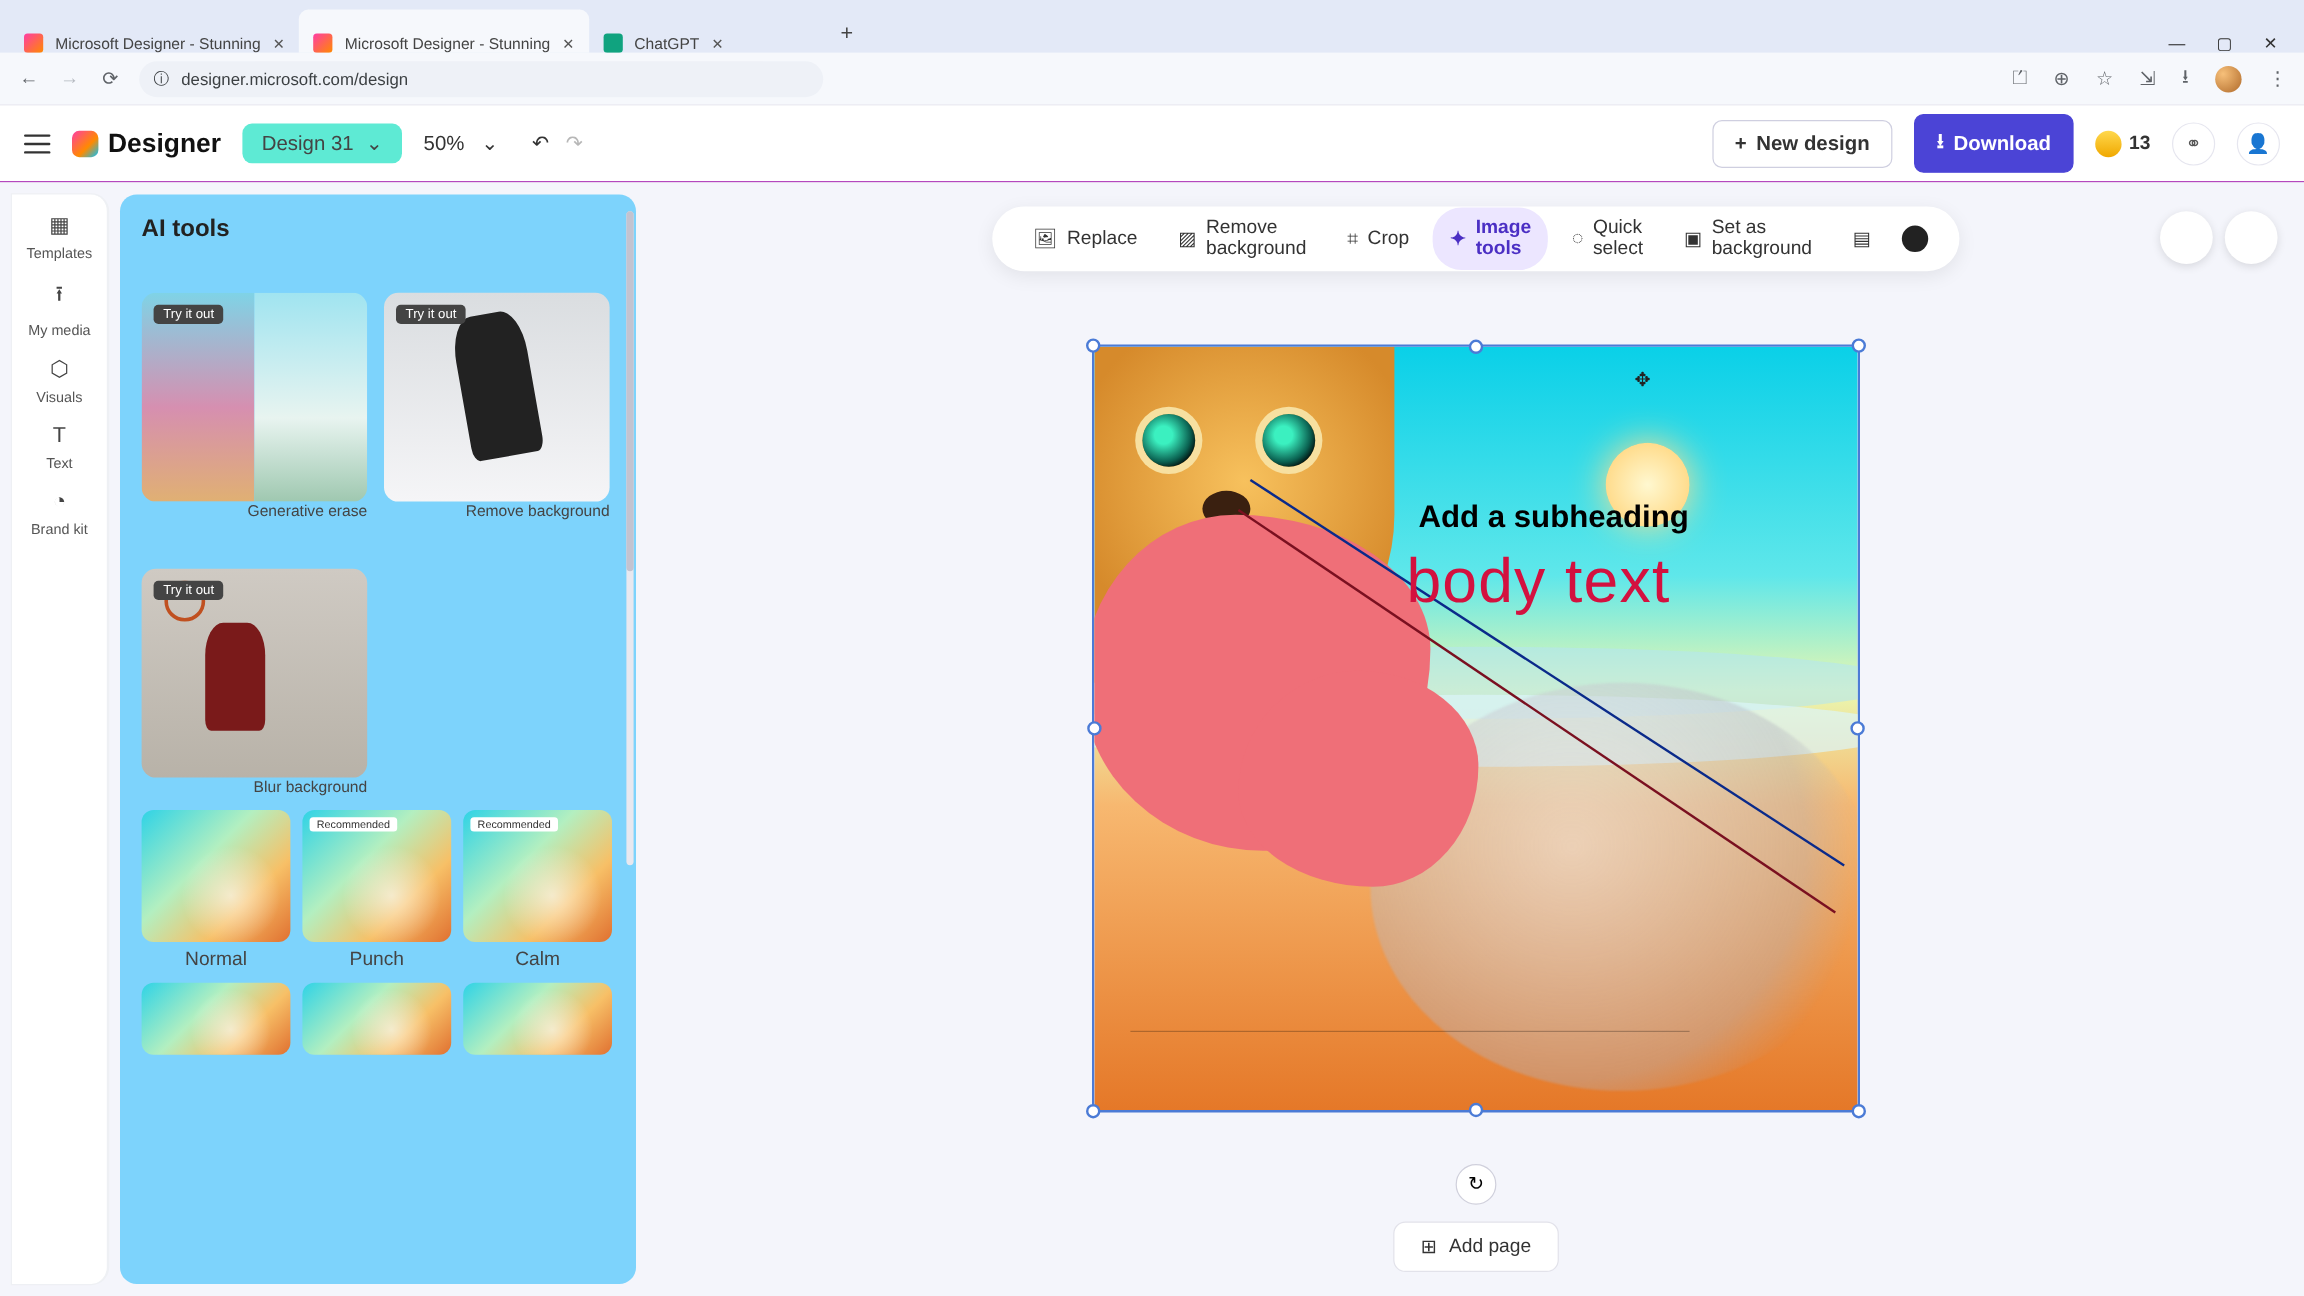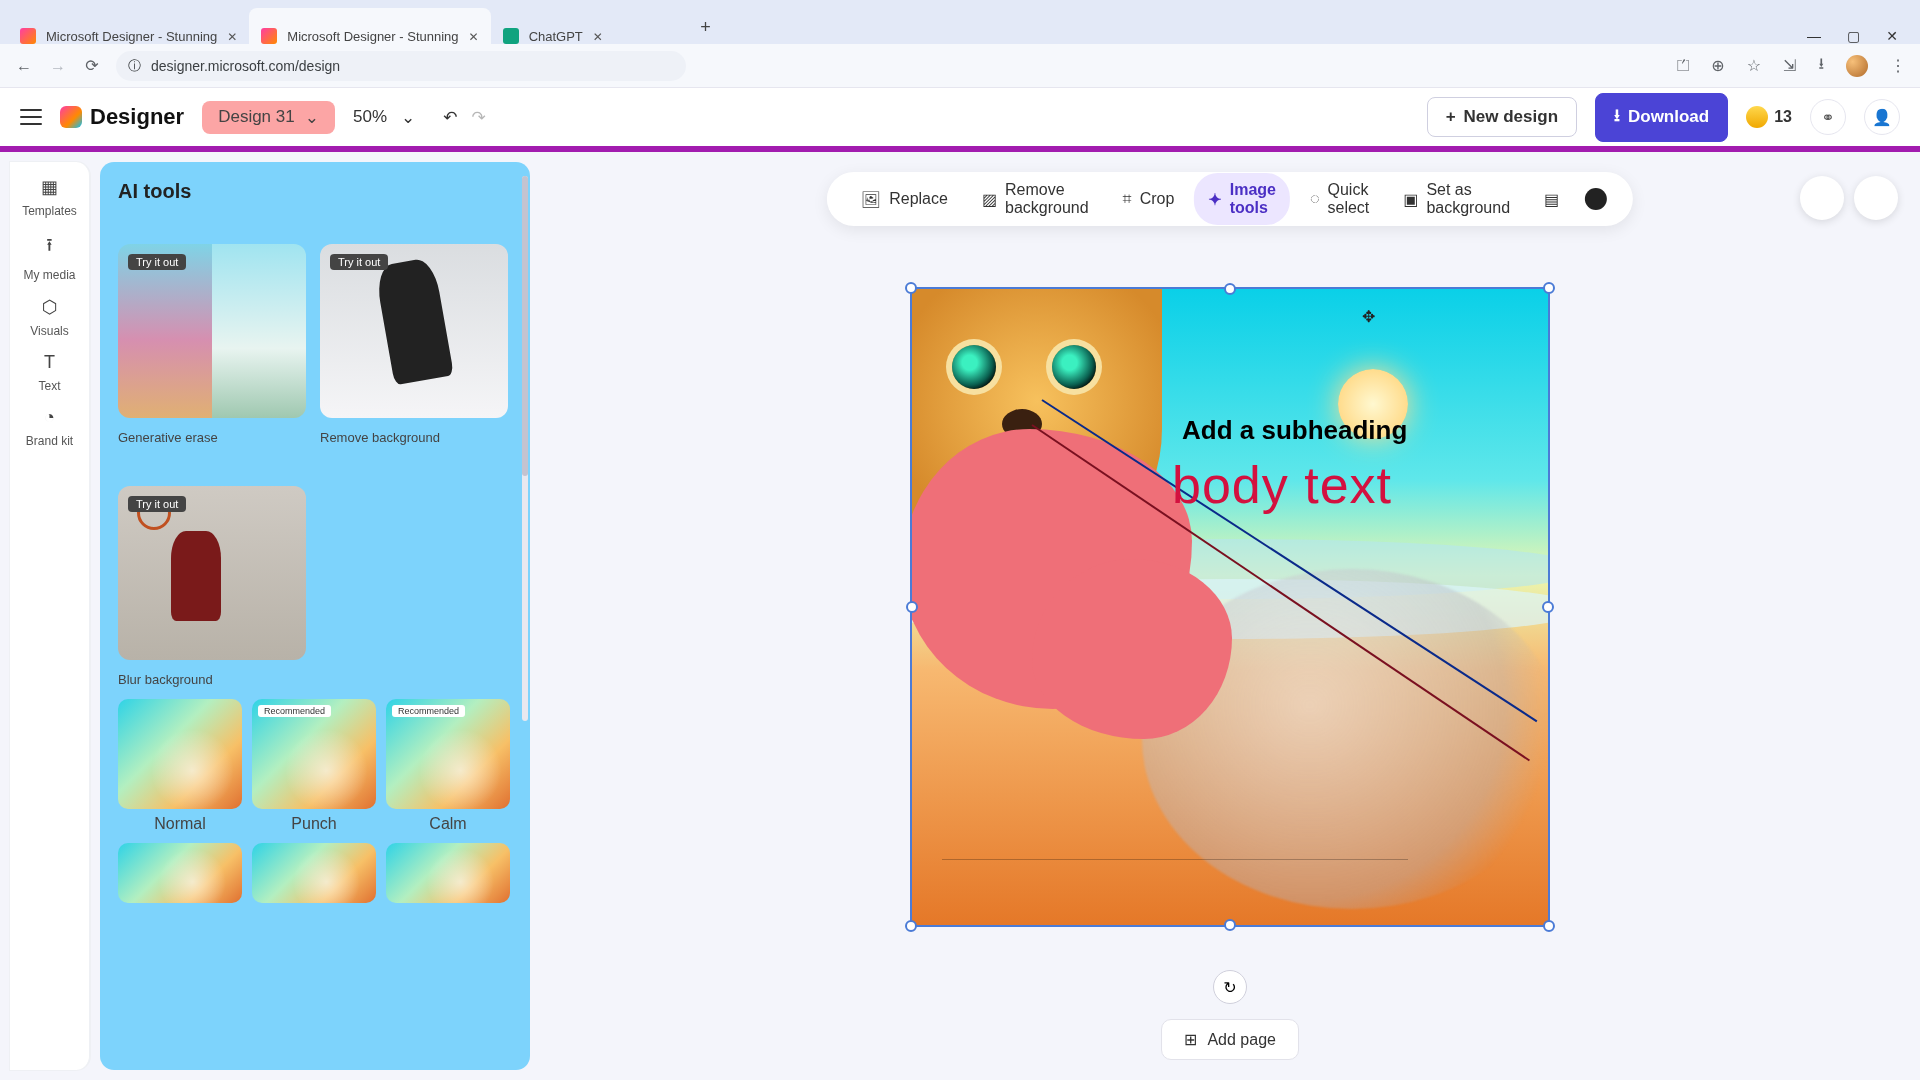--- a/index.html
+++ b/index.html
@@ -16,27 +16,27 @@
   .newtab { width: 30px; text-align: center; color:#444; font-size:18px; padding-bottom:6px; }
 
   .addrbar { height: 44px; background: #f6f8fc; display:flex; align-items:center; padding: 0 14px; gap: 14px; border-bottom: 1px solid #e6e6ef; }
   .navicon { width: 20px; text-align:center; color:#5f6368; font-size: 16px; }
   .navicon.disabled { color:#b5b9c0; }
   .url-field { flex: 0 0 570px; height: 30px; background:#eef1f7; border-radius: 15px; display:flex; align-items:center; padding: 0 12px; gap: 10px; font-size: 14px; color:#3c4043; }
   .addr-right { margin-left:auto; display:flex; gap:22px; align-items:center; color:#5f6368; font-size:16px; }
   .avatar-dot { width:22px; height:22px; border-radius:50%; background: radial-gradient(circle at 30% 30%, #f7c07a, #b06a2a); }
 
   
-  .app-header { height: 64px; background:#fff; display:flex; align-items:center; padding: 0 20px; gap:18px; border-bottom:6px solid #a21caf; }
+  .app-header { height: 64px; background:#fff; display:flex; align-items:center; padding: 0 20px; gap:18px; border-bottom:1px solid #a21caf; }
   .hamburger { width:22px; height:16px; display:flex; flex-direction:column; justify-content:space-between; }
   .hamburger span { height:2px; background:#333; border-radius:1px; }
   .logo { display:flex; align-items:center; gap:8px; }
   .logo-mark { width:22px; height:22px; border-radius:6px; background: linear-gradient(135deg,#ff3da5,#ff8a00 60%,#00c2ff); }
   .logo-text { font-weight:700; font-size:22px; color:#111; }
-  .design-title { display:flex; align-items:center; gap:10px; background:#fca5a5; padding:6px 16px; border-radius:8px; font-size:17px; color:#444; }
+  .design-title { display:flex; align-items:center; gap:10px; background:#5eead4; padding:6px 16px; border-radius:8px; font-size:17px; color:#444; }
   .zoom { margin-left:auto; display:flex; align-items:center; gap:14px; font-size:17px; color:#333; }
   .hdr-btn { display:flex; align-items:center; gap:8px; border:1px solid #cfcfe0; background:#fff; padding:9px 18px; border-radius:8px; font-size:17px; color:#333; font-weight:600; }
   .hdr-btn.primary { background:#4b44d6; color:#fff; border-color:#4b44d6; }
   .coin { display:flex; align-items:center; gap:6px; font-weight:600; color:#333; }
   .coin-dot { width:22px; height:22px; border-radius:50%; background:linear-gradient(#ffd84d,#f0a800); }
   .iconbtn { width:36px; height:36px; border-radius:50%; border:1px solid #e6e6ef; display:flex; align-items:center; justify-content:center; color:#555; }
 
   
   .body-row { display:flex; height: calc(100% - 44px - 44px - 64px); background:#f4f5fb; }
 
@@ -45,21 +45,21 @@
   .rail-icon { font-size:18px; color:#444; }
 
   .left-panel { width:430px; background:#7dd3fc; margin:10px; border-radius:14px; padding:18px; overflow:hidden; position:relative; }
   .section-title { font-size:20px; font-weight:700; color:#222; margin-bottom:14px; }
   .ai-grid { display:flex; gap:14px; flex-wrap:wrap; }
   .ai-card { width:188px; }
   .ai-thumb { height:174px; border-radius:12px; position:relative; overflow:hidden;margin-top:27px; }
   .ai-thumb .split { display:flex; height:100%; }
   .ai-thumb .split > div { flex:1; }
   .badge-try { position:absolute; top:10px; left:10px; background:#444; color:#fff; font-size:11px; padding:2px 8px; border-radius:4px; }
-  .ai-card .label { text-align:left; font-size:13px; color:#444; margin-top:12px; }
+  .ai-card .label { text-align:right; font-size:13px; color:#444; margin-top:0; }
 
   .filters-head { display:flex; align-items:center; margin-top:28px; }
   .filters-head .show { margin-left:auto; color:#4b44d6; font-size:14px; font-weight:600; }
   .filters-row { display:flex; gap:10px; margin-top:12px; flex-wrap:wrap; }
   .filter-card { width:124px; }
   .filter-thumb { height:110px; border-radius:10px; background:linear-gradient(135deg,#2fd3e6,#b3efc0 40%,#f7c067 70%,#e07030); position:relative; overflow:hidden; }
   .filter-thumb::after { content:""; position:absolute; inset:0; background: radial-gradient(circle at 60% 65%, rgba(255,255,255,.6), transparent 40%); }
   .rec { position:absolute; top:6px; left:6px; background:#fff; font-size:9px; padding:1px 6px; border-radius:3px; color:#333; }
   .filter-card .label { text-align:center; font-size:16px; color:#444; margin-top:6px; }
   .panel-scroll { position:absolute; right:2px; top:14px; width:6px; height:60%; background:#e8e8ef; border-radius:3px; }

